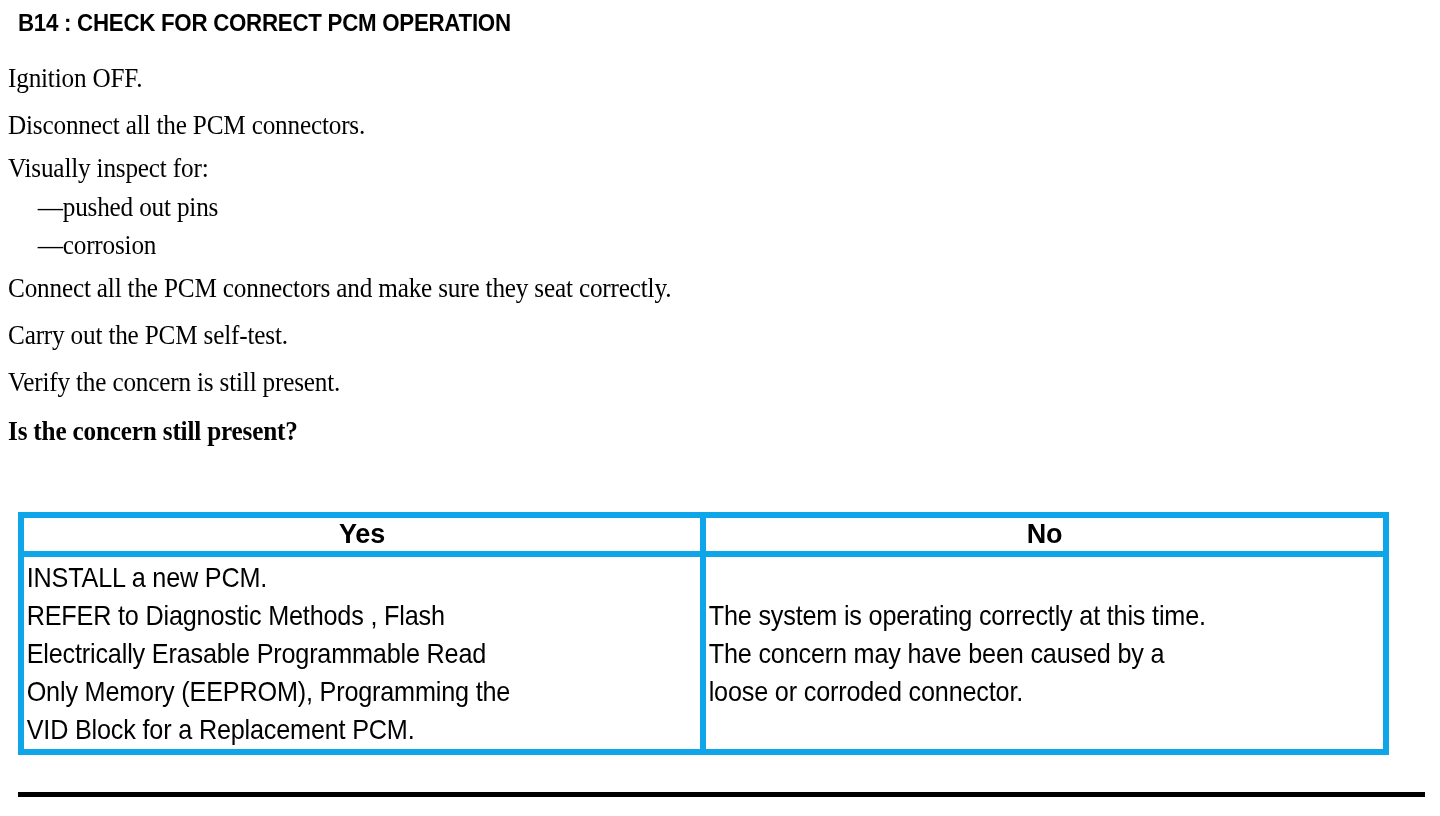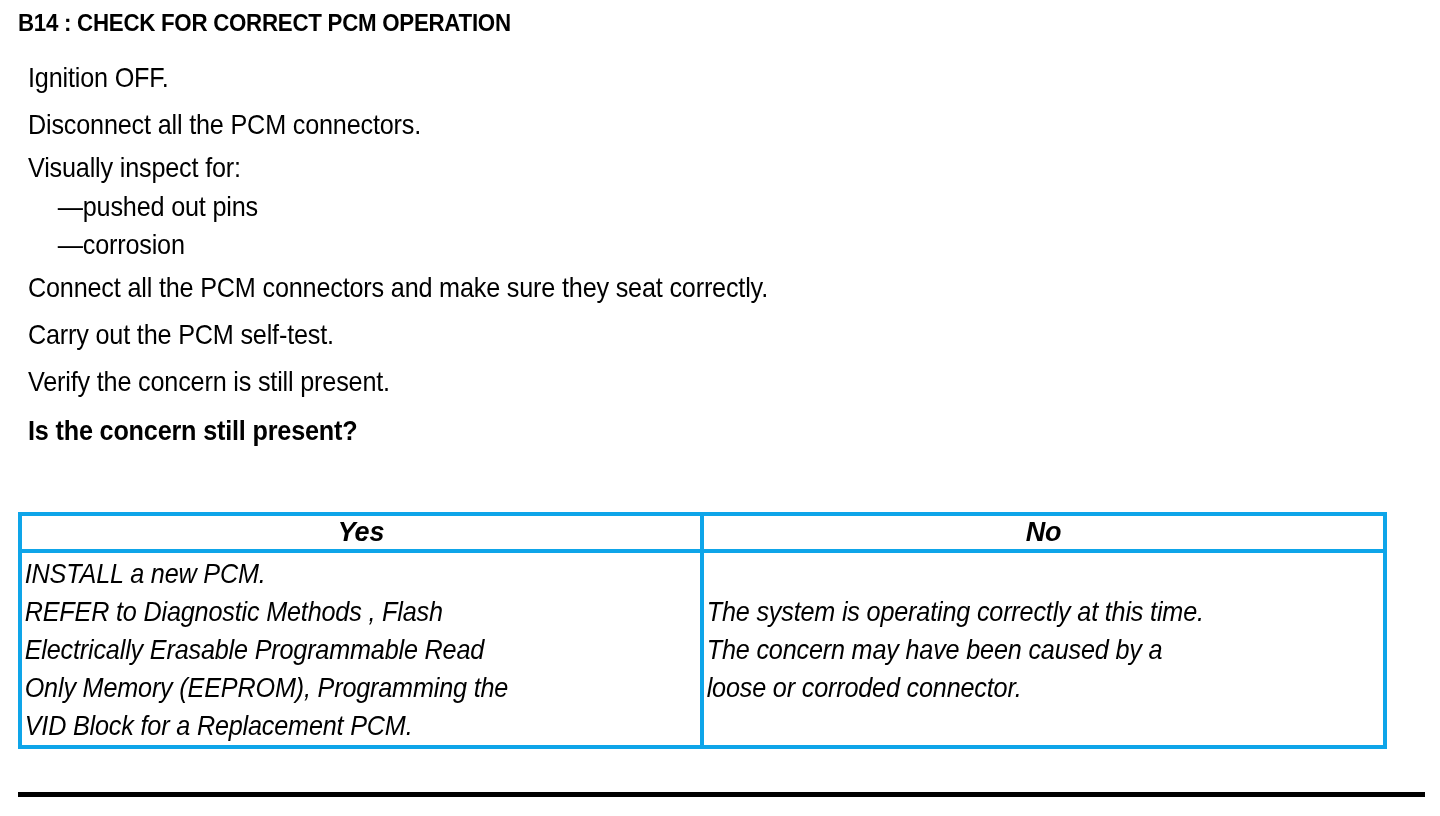--- a/index.html
+++ b/index.html
@@ -34,23 +34,24 @@
     letter-spacing: -0.3px;
     line-height: 30px;
     white-space: pre;
     transform: scaleX(0.93);
     transform-origin: left center;
   }
 
   
   .instructions {
     position: absolute;
-    left: 28px;
+    left: 8px;
     top: 54px;
     width: 1390px;
+    font-family: Liberation Serif, serif;
   }
   .instr-line {
     font-size: 28px;
     line-height: 47px;
     white-space: pre;
     letter-spacing: -0.2px;
     transform: scaleX(0.90);
     transform-origin: left center;
   }
   .instr-line.bullet {
@@ -72,25 +73,24 @@
     top: 512px;
     width: 1365px;
     border-collapse: collapse;
     table-layout: fixed;
   }
   .decision-table col.col-yes { width: 682px; }
   .decision-table col.col-no  { width: 683px; }
 
   .decision-table th,
   .decision-table td {
-    border: 4px solid #0ea5e9;
+    border: 6px solid #0ea5e9;
     padding: 0;
     vertical-align: top;
     background: #ffffff;
-    font-style: italic;
   }
   .decision-table th {
     height: 33px;
     text-align: center;
     vertical-align: middle;
     font-size: 27px;
     font-weight: bold;
     letter-spacing: -0.2px;
   }
   .decision-table td {

